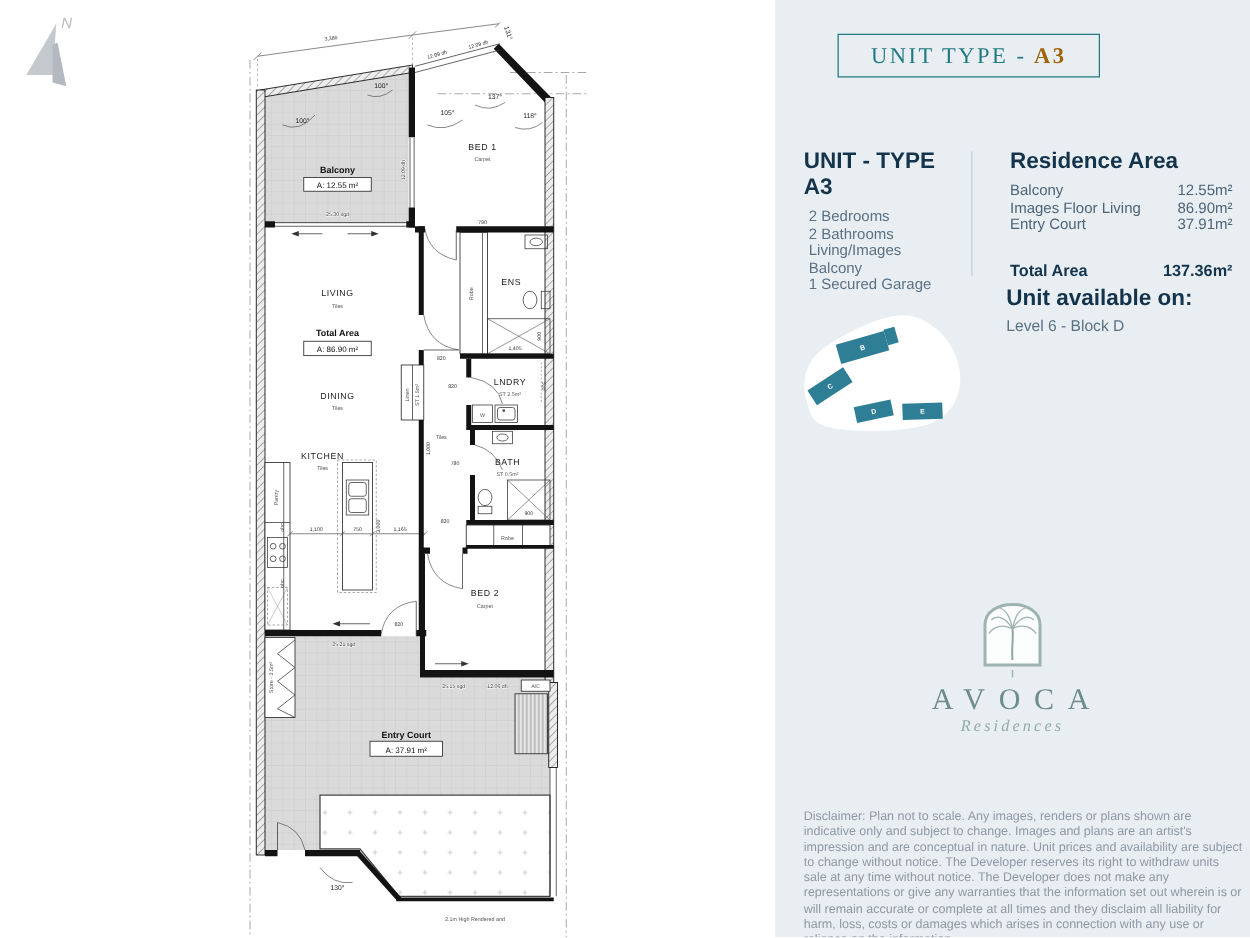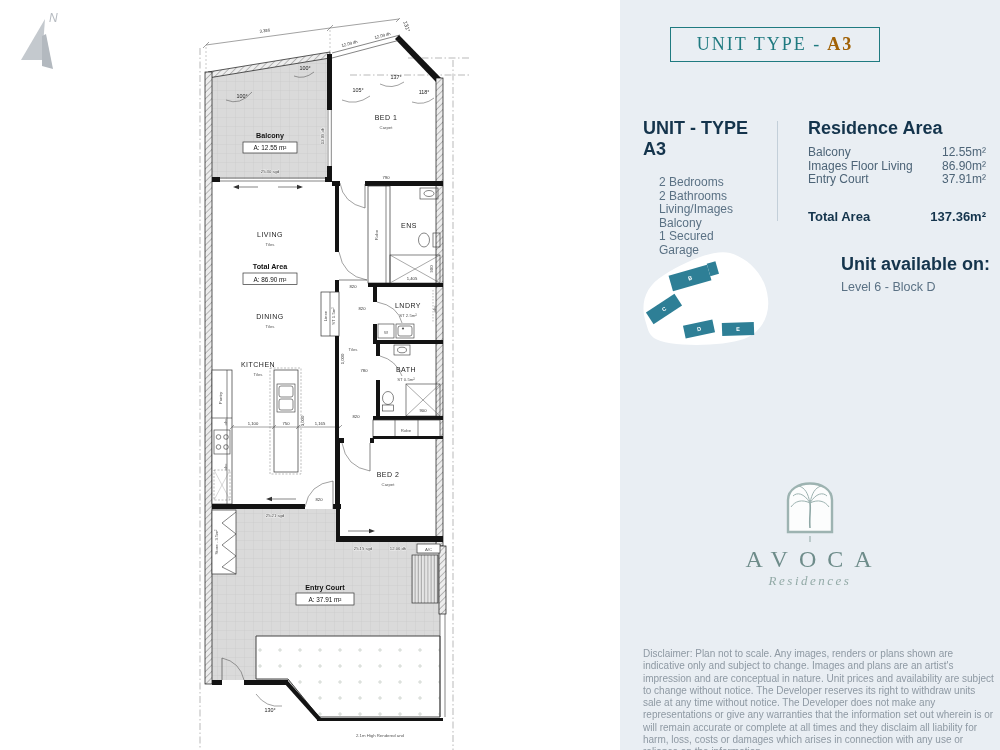--- a/index.html
+++ b/index.html
@@ -23,27 +23,27 @@
   .dl{fill:none;stroke:#555;stroke-width:.55;}
   .ext{fill:none;stroke:#777;stroke-width:.4;stroke-dasharray:2 2;}
   
   .panel{position:absolute;left:620px;top:0;width:380px;height:750px;background:#e9eef3;}
   .type-box{position:absolute;left:30px;top:27px;width:208px;height:33px;
             border:1.5px solid #1f7a80;display:flex;align-items:center;justify-content:center;
             font-family:"Liberation Serif",serif;font-size:18px;letter-spacing:2px;color:#1f7a80;margin-left:20px;}
   .type-box b{font-weight:700;margin-left:6px;color:#a16207;}
   .col-title{font-size:18px;font-weight:700;color:#14344c;margin:0 0 7px 0;}
   .unit-col{position:absolute;left:23px;top:118px;width:130px;}
-  .features{list-style:none;margin:16px;padding:0;font-size:12px;color:#5a7184;line-height:13.5px;}
+  .features{list-style:none;margin:4px;padding:0;font-size:12px;color:#5a7184;line-height:13.5px;}
   .vdiv{position:absolute;left:157px;top:121px;width:1px;height:100px;background:#c3cfd9;}
   .res-col{position:absolute;left:188px;top:118px;width:178px;}
   .res-row{display:flex;justify-content:space-between;font-size:12px;color:#4d6477;line-height:13.5px;}
   .total-row{display:flex;justify-content:space-between;font-size:13px;font-weight:700;
              color:#14344c;margin-top:22px;}
-  .avail{position:absolute;left:185px;top:254px;margin-left:36px;}
+  .avail{position:absolute;left:185px;top:228px;}
   .avail .v{font-size:12.5px;color:#5a7184;margin-top:5px;}
   .sitemap{position:absolute;left:6px;top:245px;width:155px;height:108px;}
   .blk{font-size:5.5px;font-weight:700;fill:#ffffff;text-anchor:middle;}
   .logo{position:absolute;left:90px;top:448px;width:200px;height:142px;}
   .logo-name{font-family:"Liberation Serif",serif;font-size:24px;letter-spacing:11px;
              fill:#6e8c8a;text-anchor:middle;}
   .logo-tag{font-family:"Liberation Serif",serif;font-style:italic;font-size:13px;
             letter-spacing:2.5px;fill:#93aaa7;text-anchor:middle;}
   .disclaimer{position:absolute;left:23px;top:648px;width:352px;font-size:10px;
               line-height:12.3px;color:#8e99a3;}

